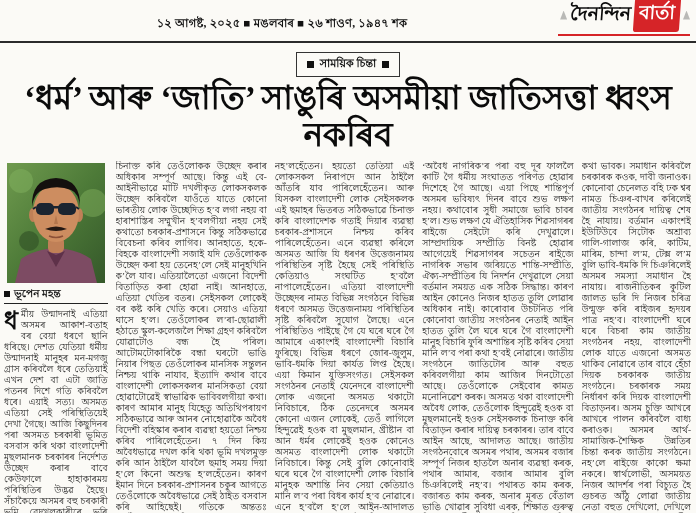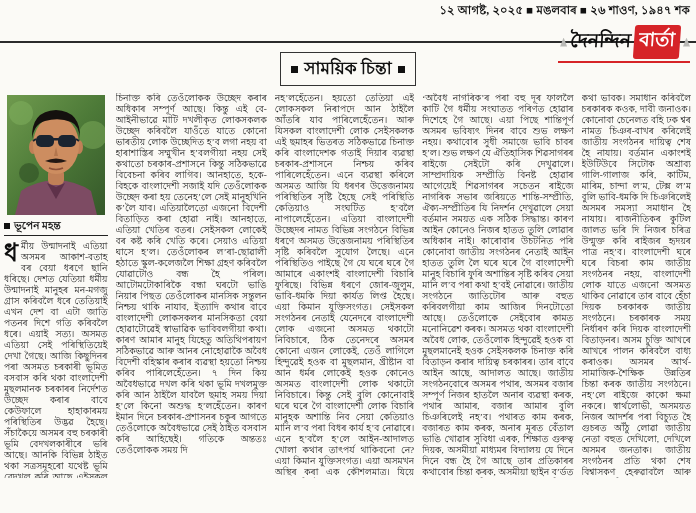--- a/index.html
+++ b/index.html
@@ -4,37 +4,37 @@
 <style>
   * { margin:0; padding:0; box-sizing:border-box; }
   body { background:#e8e8e6; font-family:"Liberation Serif", serif; }
   .page {
     width:696px; height:513px; margin:0 auto; position:relative;
     background:#fbfaf6; color:#1a1a1a; overflow:hidden;
   }
   
   .header {
     height:43px; display:flex; align-items:flex-end;
-    border-bottom:2px solid #2b2b2b; padding:0 6px 3px 6px; position:relative;flex-direction:column;
+    border-bottom:2px solid #2b2b2b; padding:0 6px 3px 6px; position:relative;
   }
   .date-zone { flex:1; text-align:center; padding-bottom:4px; }
   .date-line { font-size:11.5px; font-weight:bold; letter-spacing:.2px; color:#111; }
   .logo-block { width:132px; position:relative; padding-bottom:2px; }
   .logo-row { display:flex; align-items:center; justify-content:flex-end; gap:3px; border-bottom:2px solid #d62428; padding-bottom:2px; }
   .logo-word1 { font-weight:bold; font-size:19px; color:#0d0d0d; transform:skewX(-4deg); }
   .logo-word2 {
     font-weight:bold; font-size:19px; color:#fff; background:#d62428;
     padding:0 5px 2px 5px; border-radius:3px; transform:skewX(-4deg);
   }
   .logo-wing { width:7px; height:9px; background:#b9b9b6; clip-path:polygon(0 100%,50% 0,100% 100%); }
   
   .section-tag-row { text-align:center; margin-top:9px; }
   .section-tag {
     display:inline-flex; align-items:center; gap:6px;
-    border:1.2px solid #333; padding:2px 10px; font-size:17px; font-weight:bold; color:#111;
+    border:1.2px solid #333; padding:2px 10px; font-size:11px; font-weight:bold; color:#111;
   }
   .sq { display:inline-block; width:7px; height:7px; background:#111; }
   
   .headline {
     text-align:center; font-size:33px; font-weight:bold; line-height:1.12;
     color:#0b0b0b; margin-top:3px; letter-spacing:0;
   }
   
   .article { display:flex; gap:8px; padding:7px 5px 0 4px; height:392px; }
   .col { text-align:justify; font-size:9.2px; line-height:11px; color:#1d1d1d; overflow:hidden; }
@@ -74,20 +74,21 @@
   </div>
 
   <div class="section-tag-row">
     <span class="section-tag">
       <span class="sq"></span>
       <span>সাময়িক চিন্তা</span>
       <span class="sq"></span>
     </span>
   </div>
 
+  <h1 class="headline">‘ধৰ্ম’ আৰু ‘জাতি’ সাঙুৰি অসমীয়া জাতিসত্তা ধ্বংস নকৰিব</h1>
 
   <div class="article">
 
     <div class="col col1">
       <div class="photo-wrap">
         <svg class="photo" viewBox="0 0 98 120" xmlns="http://www.w3.org/2000/svg">
           <defs>
             <linearGradient id="bgG" x1="0" y1="0" x2="1" y2="1">
               <stop offset="0" stop-color="#6f9a4e"></stop>
               <stop offset="0.5" stop-color="#4d7a38"></stop>

